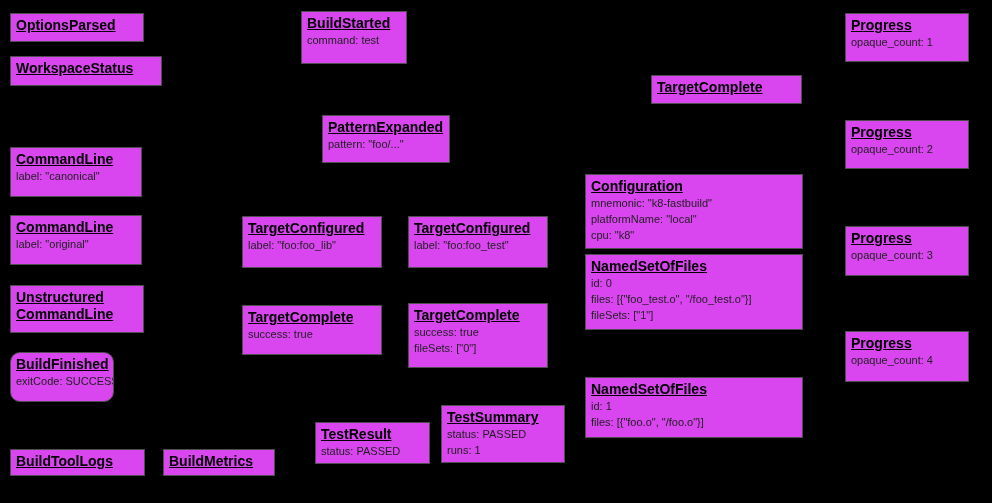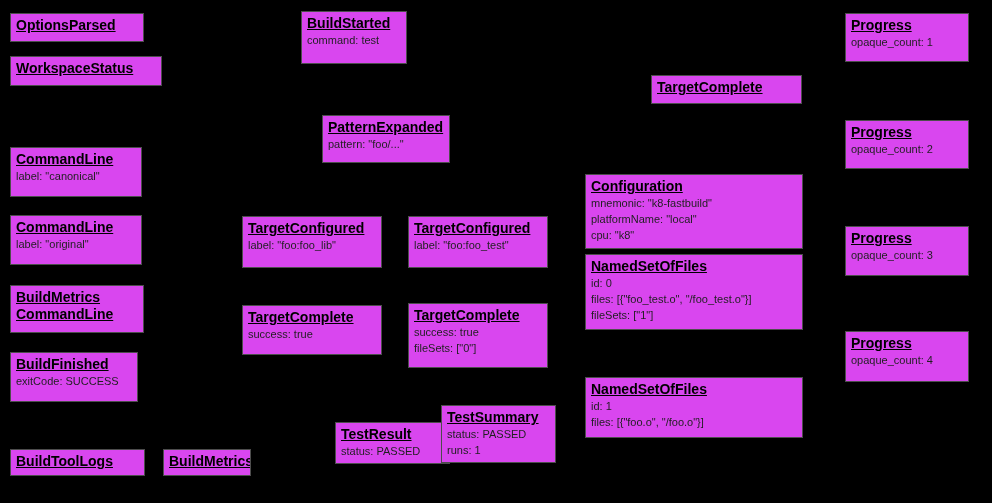--- a/index.html
+++ b/index.html
@@ -50,30 +50,30 @@
     </div>
     <div class="node" style="left: 10px; top: 147px; width: 132px; height: 50px;">
       <span class="node-title">CommandLine</span>
       <div class="node-line">label: "canonical"</div>
     </div>
     <div class="node" style="left: 10px; top: 215px; width: 132px; height: 50px;">
       <span class="node-title">CommandLine</span>
       <div class="node-line">label: "original"</div>
     </div>
     <div class="node" style="left: 10px; top: 285px; width: 134px; height: 48px;">
-      <span class="node-title">BuildMetrics CommandLine</span>
+      <span class="node-title">Unstructured CommandLine</span>
     </div>
-    <div class="node" style="left: 10px; top: 352px; width: 128px; height: 50px;">
+    <div class="node" style="left: 10px; top: 352px; width: 104px; height: 50px; border-radius: 10px;">
       <span class="node-title">BuildFinished</span>
       <div class="node-line">exitCode: SUCCESS</div>
     </div>
     <div class="node" style="left: 10px; top: 449px; width: 135px; height: 27px;">
       <span class="node-title">BuildToolLogs</span>
     </div>
-    <div class="node" style="left: 163px; top: 449px; width: 88px; height: 27px;">
+    <div class="node" style="left: 163px; top: 449px; width: 112px; height: 27px;">
       <span class="node-title">BuildMetrics</span>
     </div>
     <div class="node" style="left: 301px; top: 11px; width: 106px; height: 53px;">
       <span class="node-title">BuildStarted</span>
       <div class="node-line">command: test</div>
     </div>
     <div class="node" style="left: 301px; top: 115px; width: 128px; height: 48px; margin-left: 21px;">
       <span class="node-title">PatternExpanded</span>
       <div class="node-line">pattern: "foo/..."</div>
     </div>
@@ -87,25 +87,25 @@
     </div>
     <div class="node" style="left: 242px; top: 305px; width: 140px; height: 50px;">
       <span class="node-title">TargetComplete</span>
       <div class="node-line">success: true</div>
     </div>
     <div class="node" style="left: 408px; top: 303px; width: 140px; height: 65px;">
       <span class="node-title">TargetComplete</span>
       <div class="node-line">success: true</div>
       <div class="node-line">fileSets: ["0"]</div>
     </div>
-    <div class="node" style="left: 315px; top: 422px; width: 115px; height: 42px; margin-left: 20px;">
+    <div class="node" style="left: 315px; top: 422px; width: 115px; height: 42px;">
       <span class="node-title">TestResult</span>
       <div class="node-line">status: PASSED</div>
     </div>
-    <div class="node" style="left: 441px; top: 405px; width: 115px; height: 58px;">
+    <div class="node" style="left: 441px; top: 405px; width: 124px; height: 58px;">
       <span class="node-title">TestSummary</span>
       <div class="node-line">status: PASSED</div>
       <div class="node-line">runs: 1</div>
     </div>
     <div class="node" style="left: 651px; top: 75px; width: 151px; height: 29px;">
       <span class="node-title">TargetComplete</span>
     </div>
     <div class="node" style="left: 585px; top: 158px; width: 218px; height: 75px; margin-top: 16px;">
       <span class="node-title">Configuration</span>
       <div class="node-line">mnemonic: "k8-fastbuild"</div>

